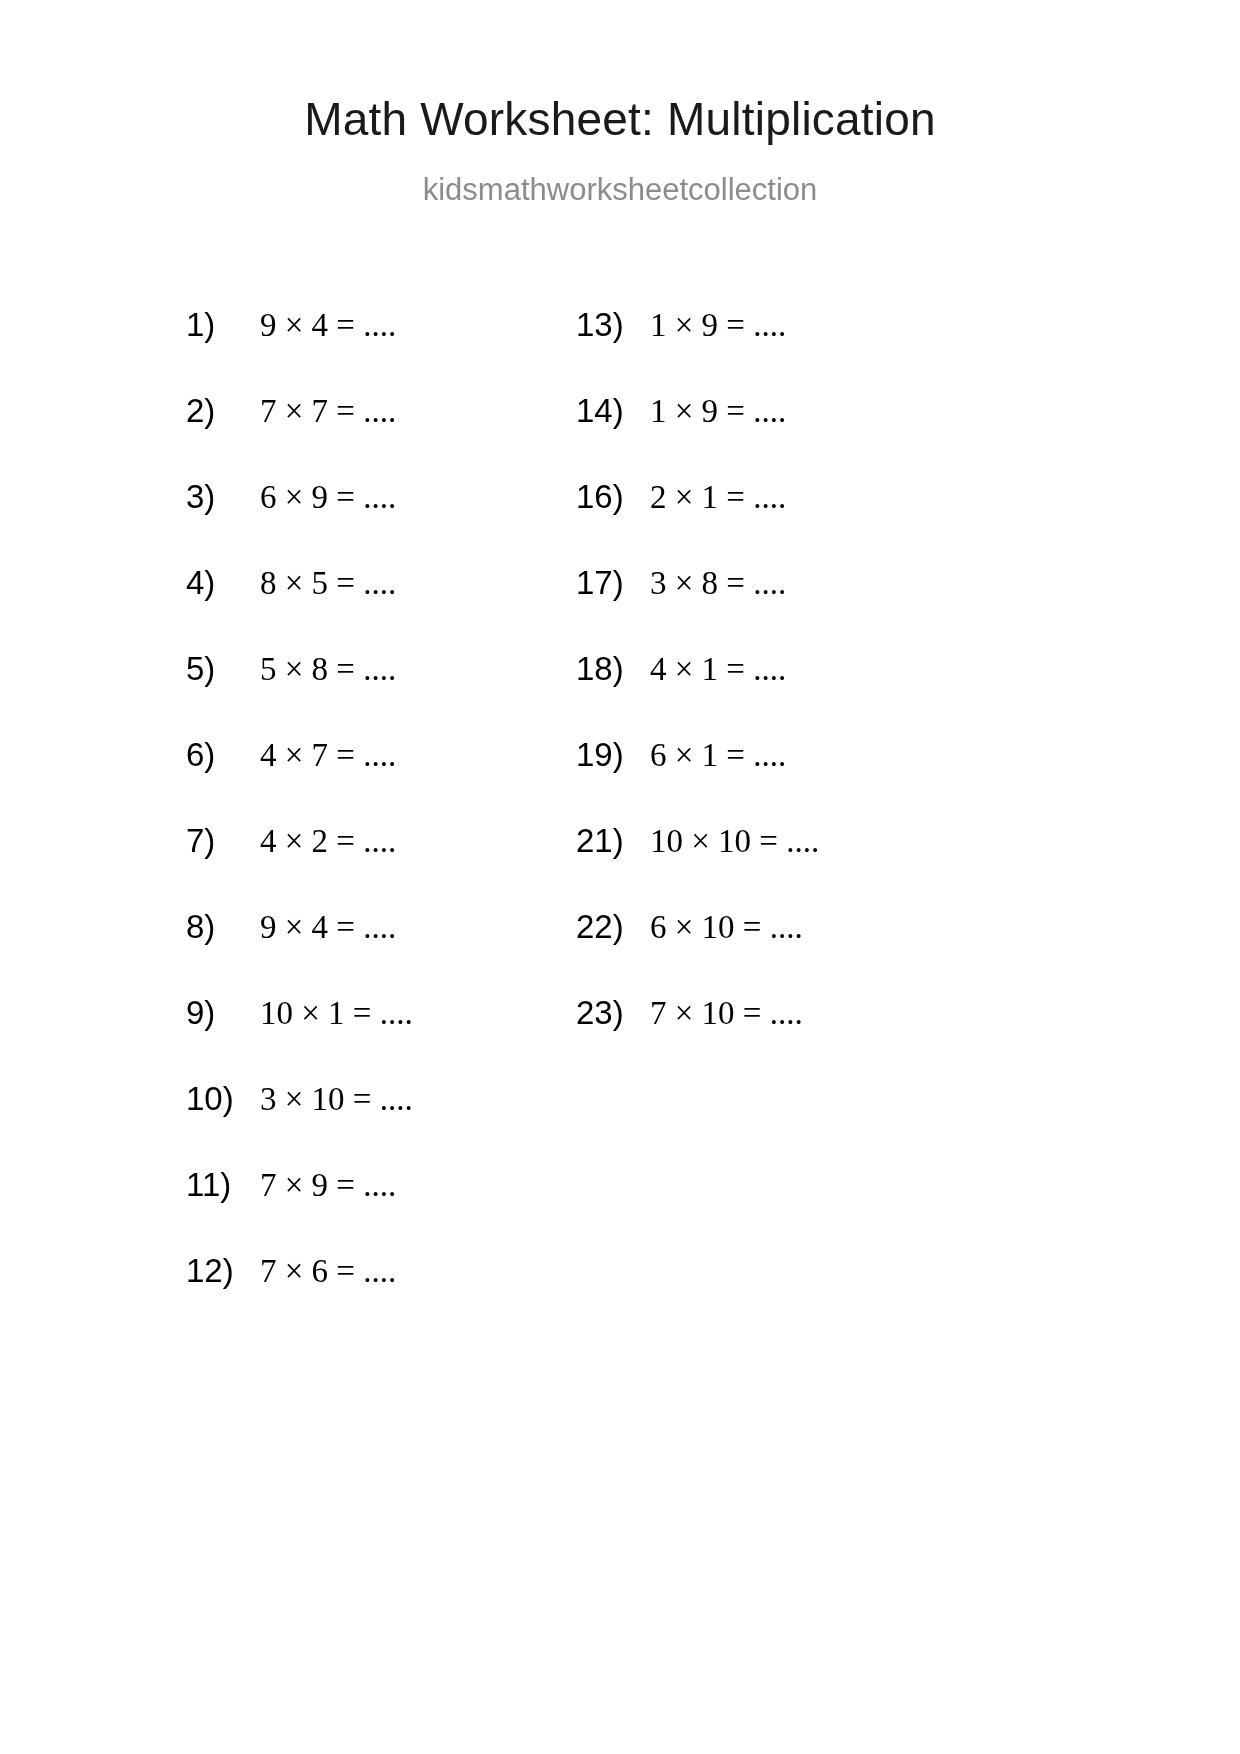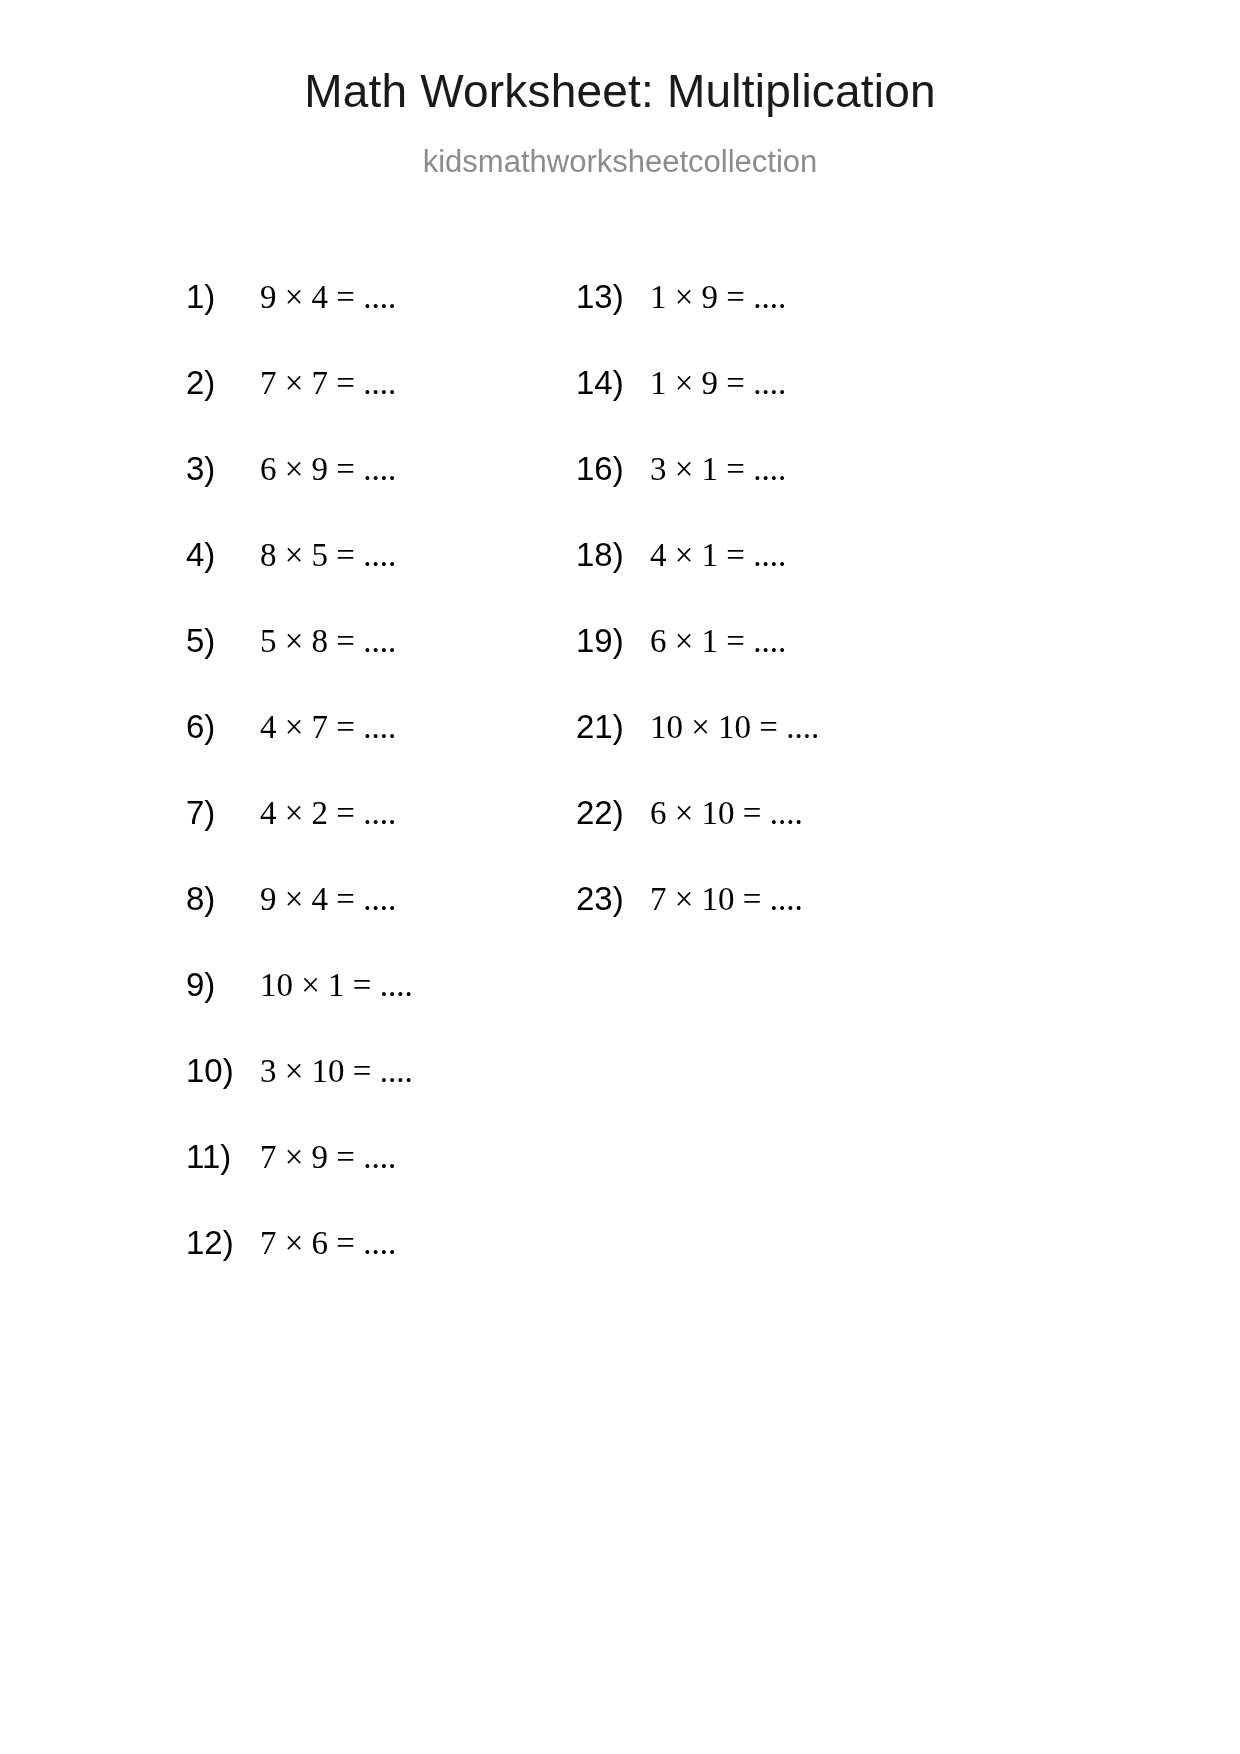--- a/index.html
+++ b/index.html
@@ -21,21 +21,21 @@
     box-sizing: border-box;
     padding: 0;
     position: relative;
   }
   .title {
     text-align: center;
     font-size: 46px;
     font-weight: normal;
     color: #1a1a1a;
     margin: 0;
-    padding-top: 64px;
+    padding-top: 92px;
     letter-spacing: 0.2px;
   }
   .subtitle {
     text-align: center;
     font-size: 31px;
     font-weight: normal;
     color: #8c8c8c;
     margin: 8px;
     padding-top: 18px;
   }
@@ -137,21 +137,25 @@
       <div class="problem">
         <span class="num">13)</span>
         <span class="expr">1 × 9 = ....</span>
       </div>
       <div class="problem">
         <span class="num">14)</span>
         <span class="expr">1 × 9 = ....</span>
       </div>
       <div class="problem">
         <span class="num">16)</span>
-        <span class="expr">3 × 1 = ....</span>
+        <span class="expr">2 × 1 = ....</span>
+      </div>
+      <div class="problem">
+        <span class="num">17)</span>
+        <span class="expr">3 × 8 = ....</span>
       </div>
       <div class="problem">
         <span class="num">18)</span>
         <span class="expr">4 × 1 = ....</span>
       </div>
       <div class="problem">
         <span class="num">19)</span>
         <span class="expr">6 × 1 = ....</span>
       </div>
       <div class="problem">

